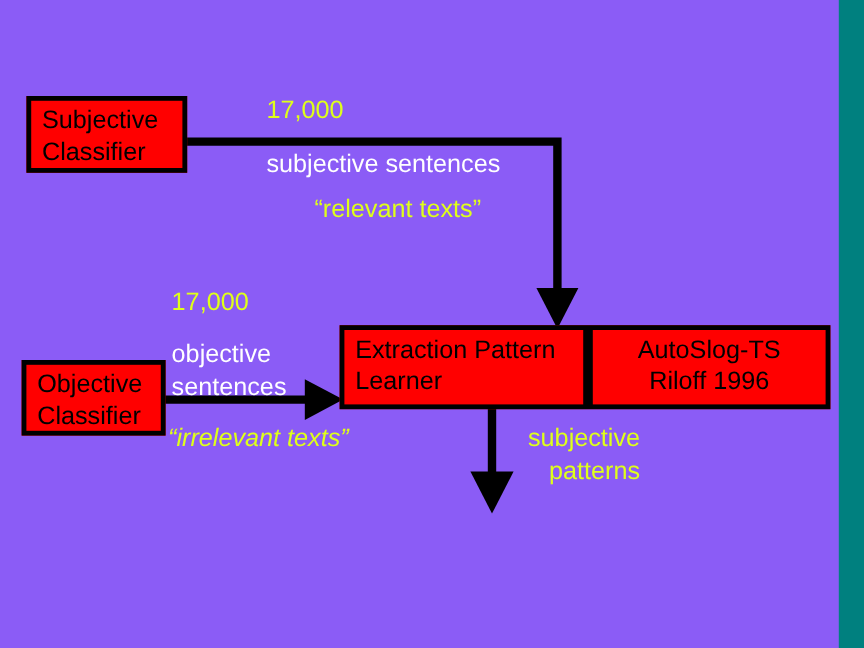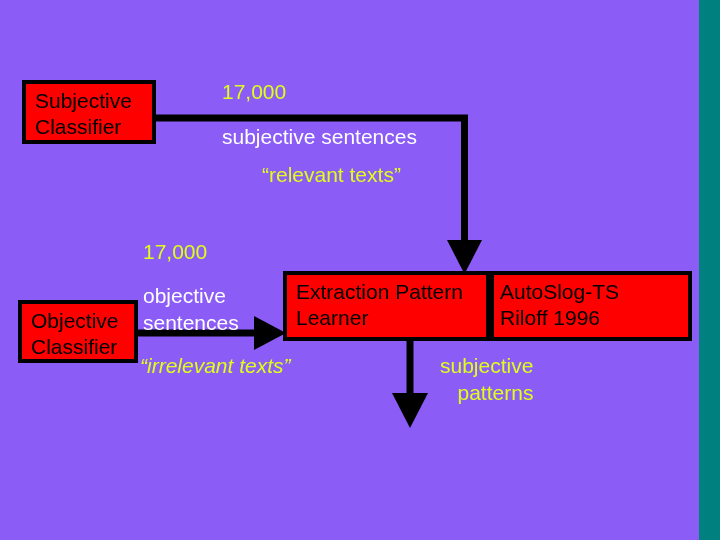--- a/index.html
+++ b/index.html
@@ -45,21 +45,21 @@
     width: 720px;
     height: 540px;
     pointer-events: none;
   }
 
   
   #box-subjective-classifier { left: 22px;  top: 80px;  width: 134px; height: 64px; }
   #box-objective-classifier  { left: 18px;  top: 300px; width: 120px; height: 63px; }
   #box-extraction-learner    { left: 283px; top: 271px; width: 207px; height: 70px; }
   #box-autoslog              { left: 490px; top: 271px; width: 202px; height: 70px;
-                               text-align: left; padding: 4px 6px; }
+                               text-align: center; padding: 4px 6px; }
 
   #label-top-count      { left: 222px; top: 78px;  }
   #label-top-sentences  { left: 222px; top: 123px; }
   #label-top-relevant   { left: 226px; top: 161px; margin-left: 36px; }
 
   #label-mid-count      { left: 143px; top: 238px; }
   #label-mid-sentences  { left: 143px; top: 282px; }
   #label-mid-irrelevant { left: 140px; top: 352px; font-style: italic; }
 
   #label-subjective-patterns { left: 440px; top: 352px; }

